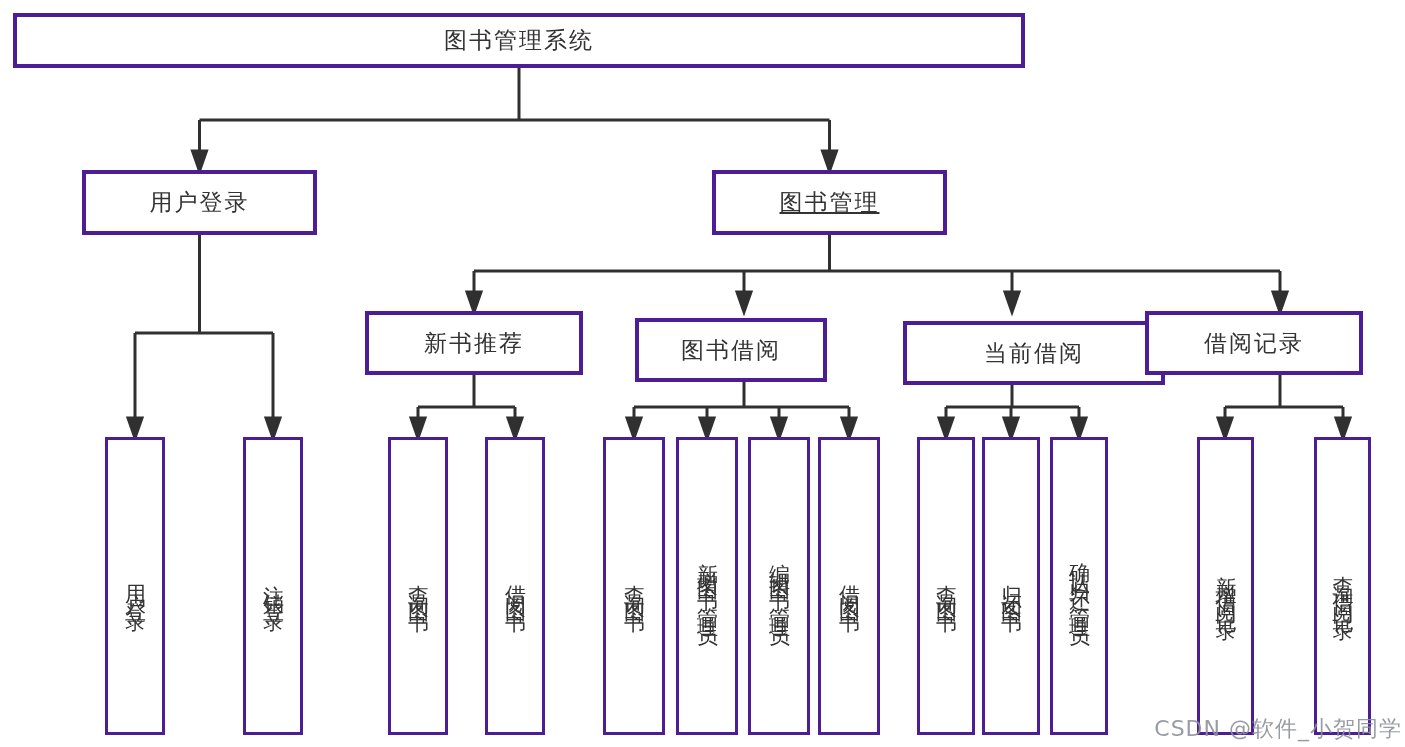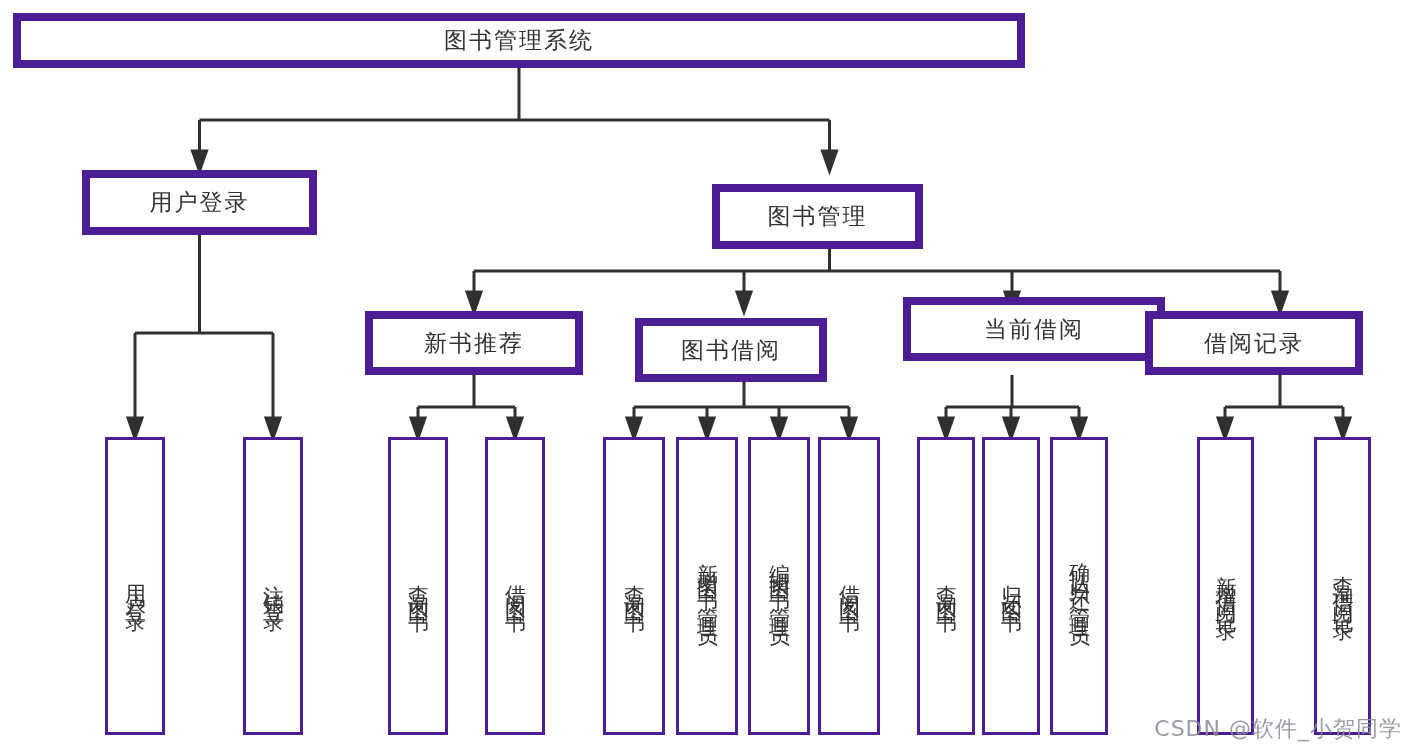--- a/index.html
+++ b/index.html
@@ -13,21 +13,21 @@
   }
   svg.connectors {
     position: absolute;
     left: 0; top: 0;
     width: 1405px; height: 747px;
   }
   .box {
     position: absolute;
     box-sizing: border-box;
     background: #ffffff;
-    border: 8px solid #4c1d95;
+    border: 4px solid #4c1d95;
     display: flex;
     align-items: center;
     justify-content: center;
     color: #333333;
   }
   .hbox {
     font-size: 23px;
     letter-spacing: 2px;
     white-space: nowrap;
   }
@@ -110,31 +110,31 @@
     </g>
   </svg>
 
   <div class="box hbox" style="left:13px; top:13px; width:1012px; height:55px;">
     <span>图书管理系统</span>
   </div>
 
   <div class="box hbox" style="left:82px; top:170px; width:235px; height:65px;">
     <span>用户登录</span>
   </div>
-  <div class="box hbox" style="left:712px; top:184px; width:211px; height:65px;">
+  <div class="box hbox" style="left:712px; top:170px; width:235px; height:65px;text-decoration:underline;">
     <span>图书管理</span>
   </div>
 
   <div class="box hbox" style="left:365px; top:311px; width:218px; height:64px;">
     <span>新书推荐</span>
   </div>
   <div class="box hbox" style="left:635px; top:311px; width:192px; height:64px;margin-top:7px;">
     <span>图书借阅</span>
   </div>
-  <div class="box hbox" style="left:903px; top:297px; width:262px; height:64px;font-family:Liberation Serif, serif;">
+  <div class="box hbox" style="left:903px; top:321px; width:262px; height:64px;font-family:Liberation Serif, serif;">
     <span>当前借阅</span>
   </div>
   <div class="box hbox" style="left:1145px; top:311px; width:218px; height:64px;">
     <span>借阅记录</span>
   </div>
 
   <div class="box vbox" style="left:105px; top:437px; width:60px; height:298px;">
     <span class="vtext">用户登录</span>
   </div>
   <div class="box vbox" style="left:243px; top:437px; width:60px; height:298px;">

